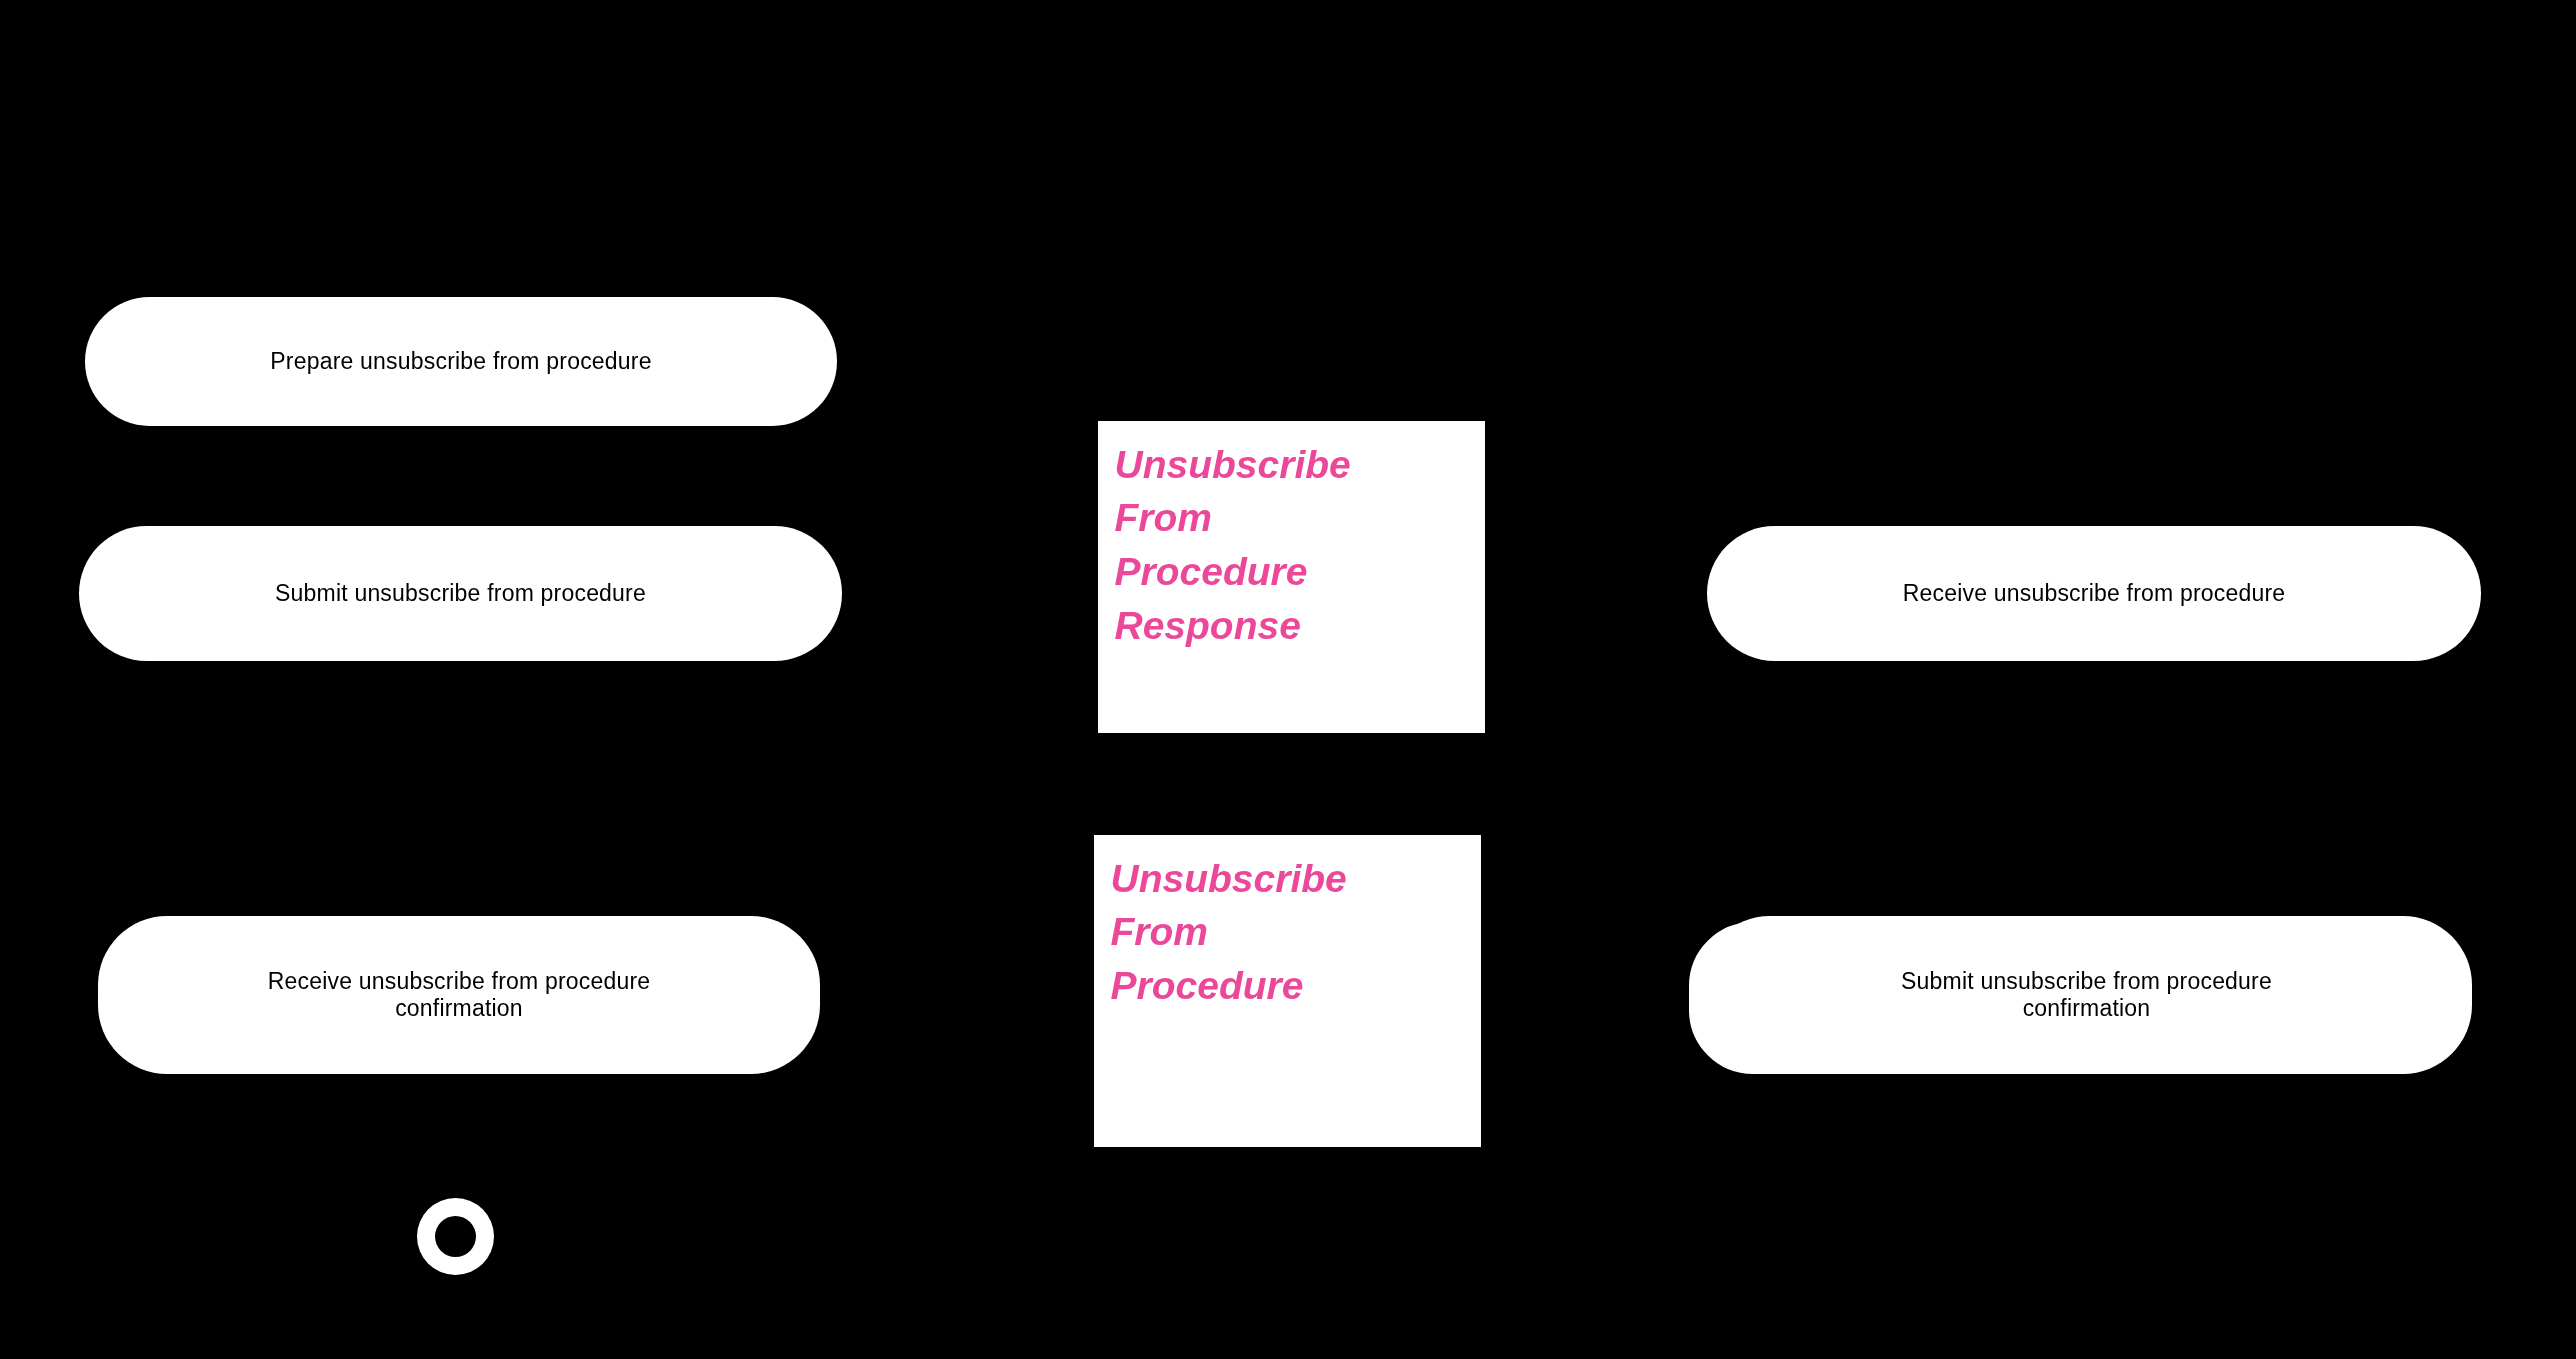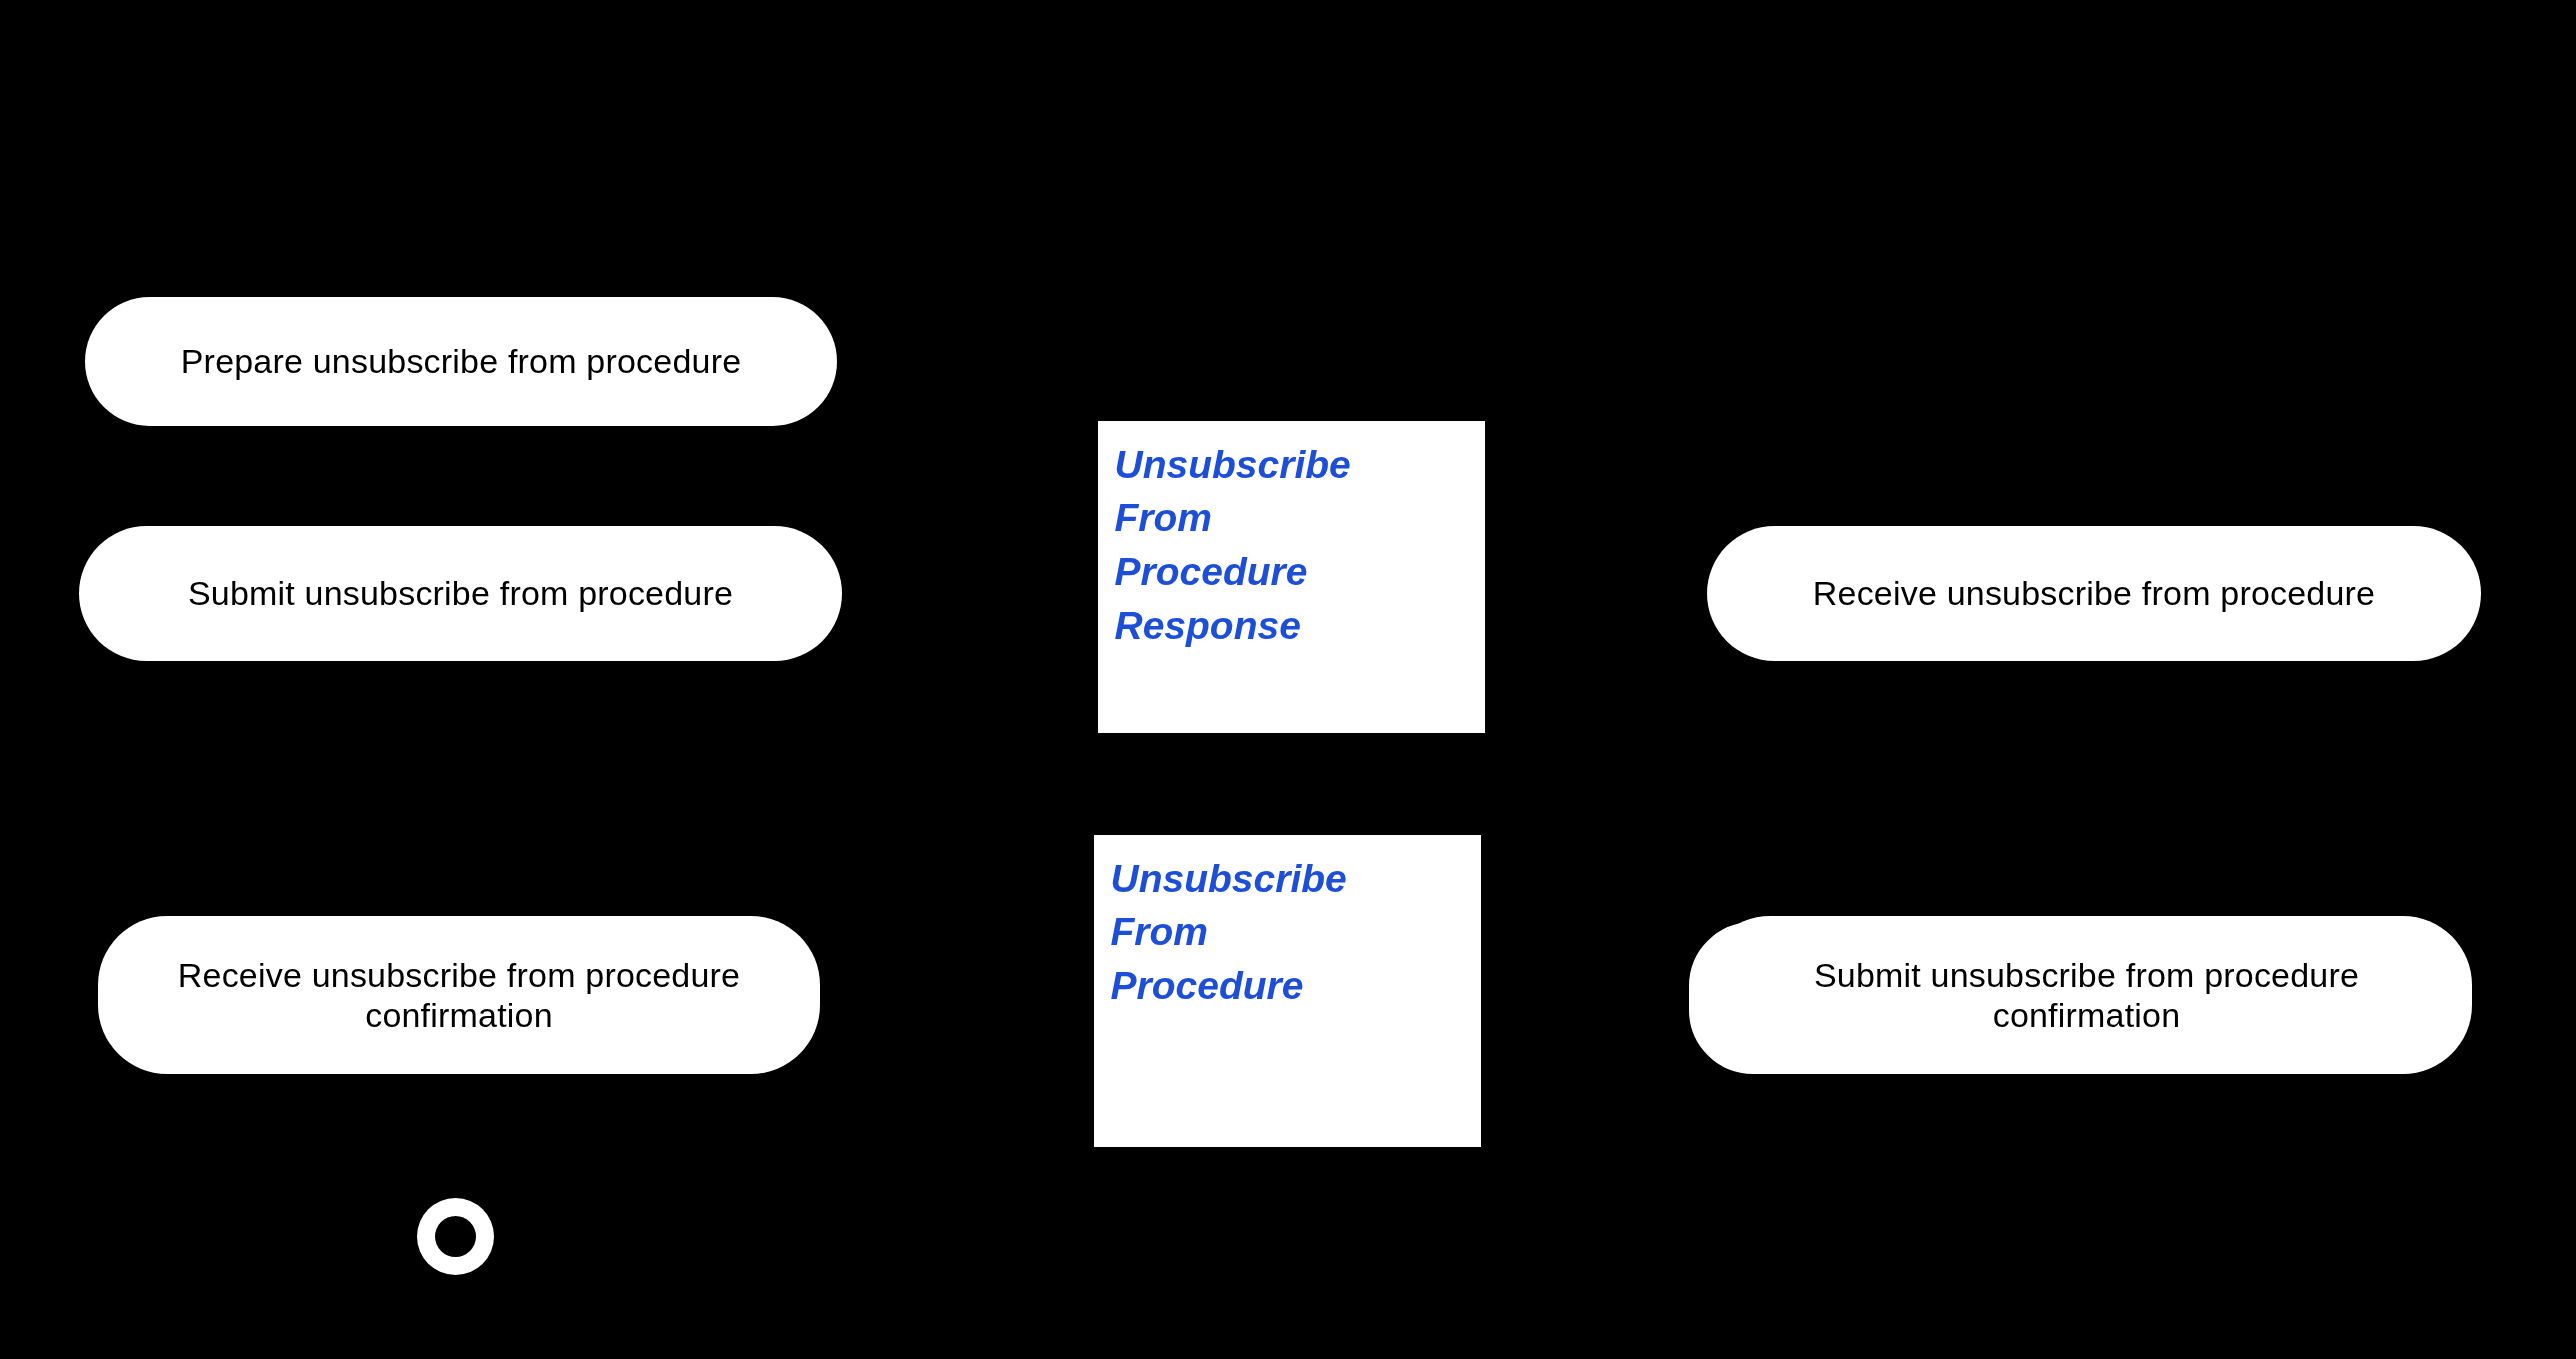--- a/index.html
+++ b/index.html
@@ -22,21 +22,21 @@
   
   .node {
     position: absolute;
     background: #ffffff;
     color: #000000;
     border-radius: 69px;
     display: flex;
     align-items: center;
     justify-content: center;
     text-align: center;
-    font-size: 34px;
+    font-size: 23px;
     line-height: 1.18;
     letter-spacing: 0.2px;
     box-sizing: border-box;
     white-space: nowrap;
     z-index: 3;
   }
   .node.wrap {
     white-space: normal;
   }
 
@@ -54,21 +54,21 @@
     border: 5.3px solid #000000;
     border-radius: 69px;
     box-sizing: border-box;
     z-index: 2;
   }
 
   
   .msg-box {
     position: absolute;
     background: #ffffff;
-    color: #1d4ed8;
+    color: #ec4899;
     box-sizing: border-box;
     padding: 16.5px 19.5px 0 16.5px;
     font-size: 39px;
     font-weight: bold;
     font-style: italic;
     line-height: 1.38;
     text-align: left;
     z-index: 3;
   }
   .msg-box .msg-line {

